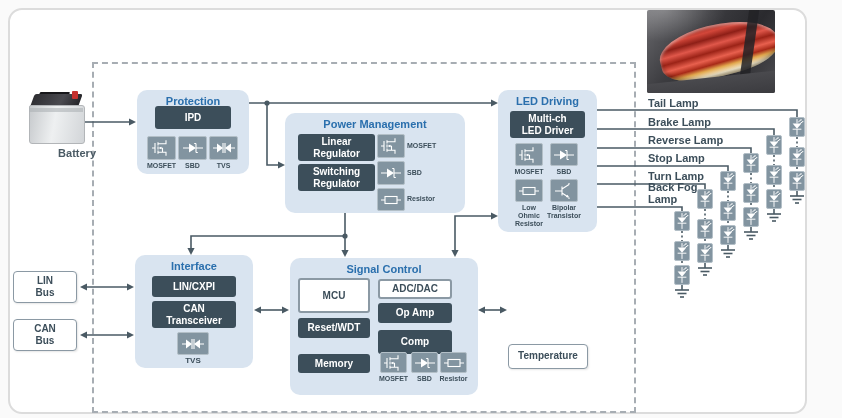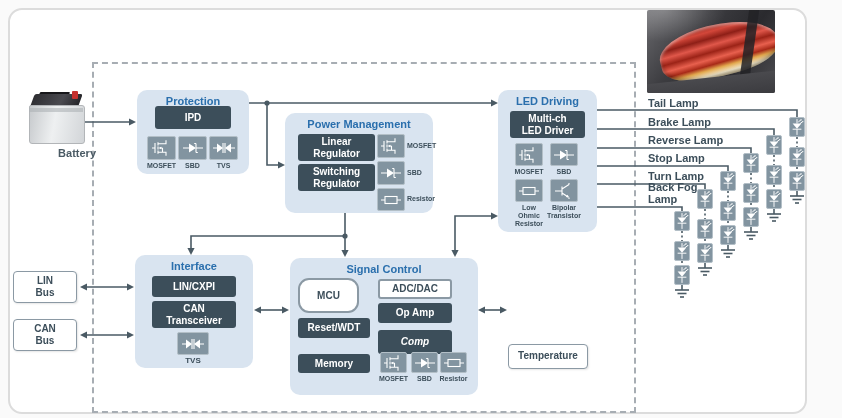--- a/index.html
+++ b/index.html
@@ -155,21 +155,21 @@
           </g>
           <polygon points="5,4.5 5,13.5 11,9" fill="#fff"></polygon>
           <polygon points="19,4.5 19,13.5 13,9" fill="#fff"></polygon>
         </svg>
       </div>
     <div class="icon-label" style="left:2px;top:72px;width:45px;">MOSFET</div>
     <div class="icon-label" style="left:41px;top:72px;width:29px;">SBD</div>
     <div class="icon-label" style="left:72px;top:72px;width:29px;">TVS</div>
   </div>
 
-  <div class="block" style="left:285px;top:113px;width:148px;height:100px;">
+  <div class="block" style="left:285px;top:113px;width:148px;height:100px;padding-left:32px;">
     <div class="block-title">Power Management</div>
     <div class="chip" style="left:13px;top:21px;width:77px;height:27px;">Linear
 Regulator</div>
     <div class="chip" style="left:13px;top:51px;width:77px;height:27px;">Switching
 Regulator</div>
     <div class="icon-cell" style="left:92px;top:21px;width:28px;height:24px;">
         <svg width="24" height="18" viewBox="0 0 24 18">
           <g stroke="#fff" stroke-width="1.1" fill="none">
             <path d="M2,9 H5 M5,4 V14 M8,3.2 V6.4 M8,7.4 V10.6 M8,11.6 V14.8 M8,4.8 H16 V1.2 M8,13.2 H16 V16.8 M12.5,9 V13.2 M9.8,9 H12.5"></path>
           </g>
@@ -254,26 +254,26 @@
           </g>
           <polygon points="5,4.5 5,13.5 11,9" fill="#fff"></polygon>
           <polygon points="19,4.5 19,13.5 13,9" fill="#fff"></polygon>
         </svg>
       </div>
     <div class="icon-label" style="left:42px;top:101px;width:32px;font-size:8px;">TVS</div>
   </div>
 
   <div class="block" style="left:290px;top:258px;width:188px;height:137px;">
     <div class="block-title">Signal Control</div>
-    <div class="chip light" style="left:8px;top:20px;width:61px;height:35px;border-radius:11px;">MCU</div>
+    <div class="chip light" style="left:8px;top:20px;width:72px;height:35px;">MCU</div>
     <div class="chip" style="left:8px;top:60px;width:72px;height:20px;">Reset/WDT</div>
     <div class="chip" style="left:8px;top:96px;width:72px;height:19px;">Memory</div>
     <div class="chip light" style="left:88px;top:21px;width:74px;height:20px;">ADC/DAC</div>
     <div class="chip" style="left:88px;top:45px;width:74px;height:20px;">Op Amp</div>
-    <div class="chip" style="left:88px;top:72px;width:74px;height:24px;font-style:italic;">Comp</div>
+    <div class="chip" style="left:88px;top:72px;width:74px;height:24px;">Comp</div>
     <div class="icon-cell" style="left:90px;top:94px;width:27px;height:21px;">
         <svg width="24" height="18" viewBox="0 0 24 18">
           <g stroke="#fff" stroke-width="1.1" fill="none">
             <path d="M2,9 H5 M5,4 V14 M8,3.2 V6.4 M8,7.4 V10.6 M8,11.6 V14.8 M8,4.8 H16 V1.2 M8,13.2 H16 V16.8 M12.5,9 V13.2 M9.8,9 H12.5"></path>
           </g>
           <polygon points="8.6,9 11.4,7.7 11.4,10.3" fill="#fff"></polygon>
         </svg>
       </div>
     <div class="icon-cell" style="left:121px;top:94px;width:27px;height:21px;">
         <svg width="24" height="18" viewBox="0 0 24 18">

